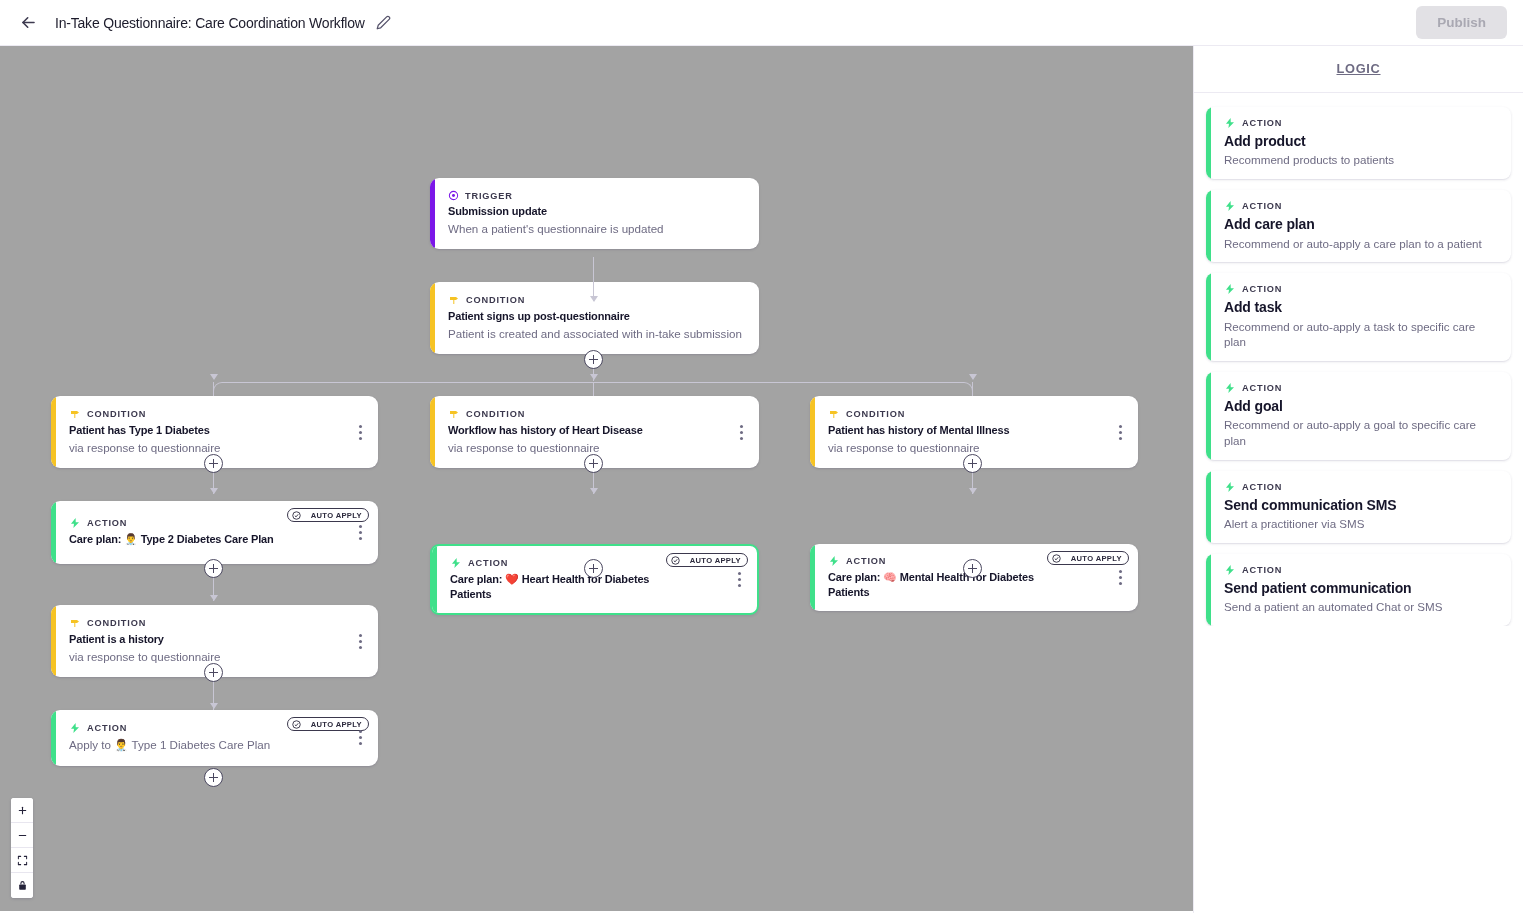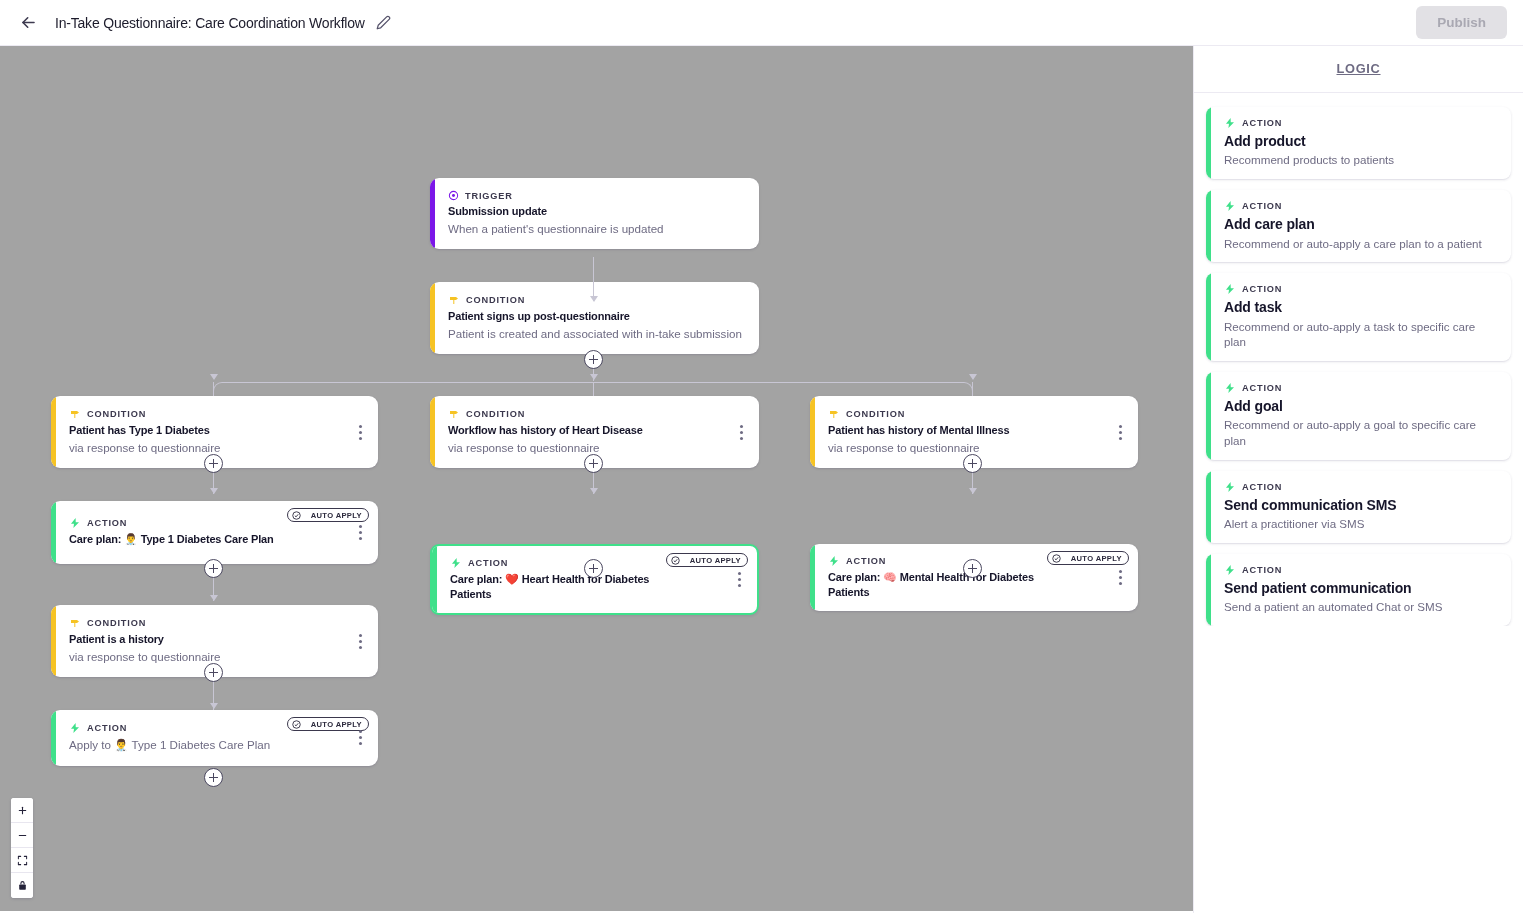--- a/index.html
+++ b/index.html
@@ -450,21 +450,21 @@
 
   <div class="node action" style="left:51px; top:457px; width:327px;">
     <div class="accent"></div>
     <div class="node-inner" style="padding-top:16px; padding-bottom:17px;">
       <div class="node-kicker">
         <svg width="12" height="12" viewBox="0 0 24 24" class="bolt">
           <path d="M13.2 2 4 13.6h6l-1.2 8.4L20 10.4h-6.5L13.2 2z" fill="#3fe08a"></path>
         </svg>
         <span class="kicker-text">ACTION</span>
       </div>
-      <div class="node-title">Care plan: 👨‍⚕️ Type 1 Diabetes Care Plan</div>
+      <div class="node-title">Care plan: 👨‍⚕️ Type 2 Diabetes Care Plan</div>
       <div class="auto-badge">
         <svg width="9" height="9" viewBox="0 0 24 24" fill="none" stroke="#2c2a3d" stroke-width="2.4">
           <circle cx="12" cy="12" r="10"></circle>
           <polyline points="7.5 12.4 10.8 15.6 16.5 8.8"></polyline>
         </svg>
         <span class="txt">AUTO APPLY</span>
       </div>
       <div class="kebab">
         <i></i>
         <i></i>

